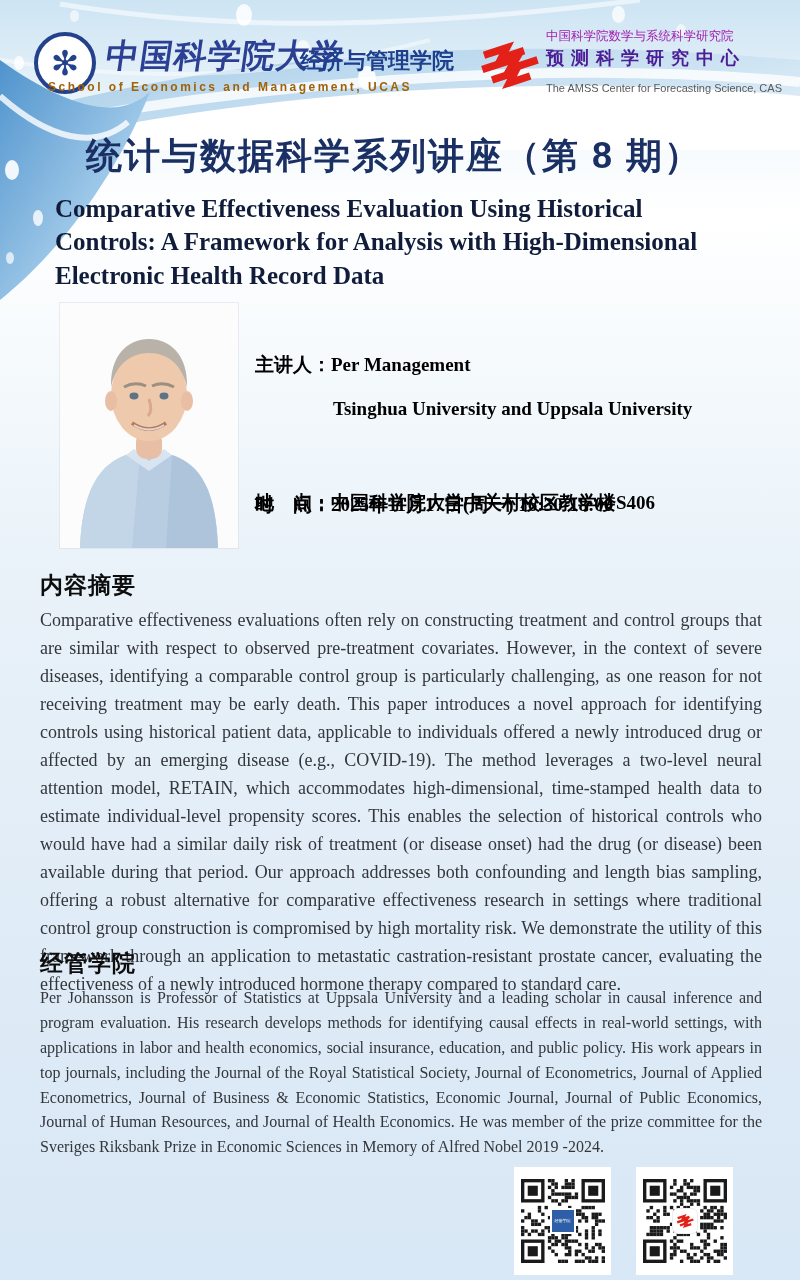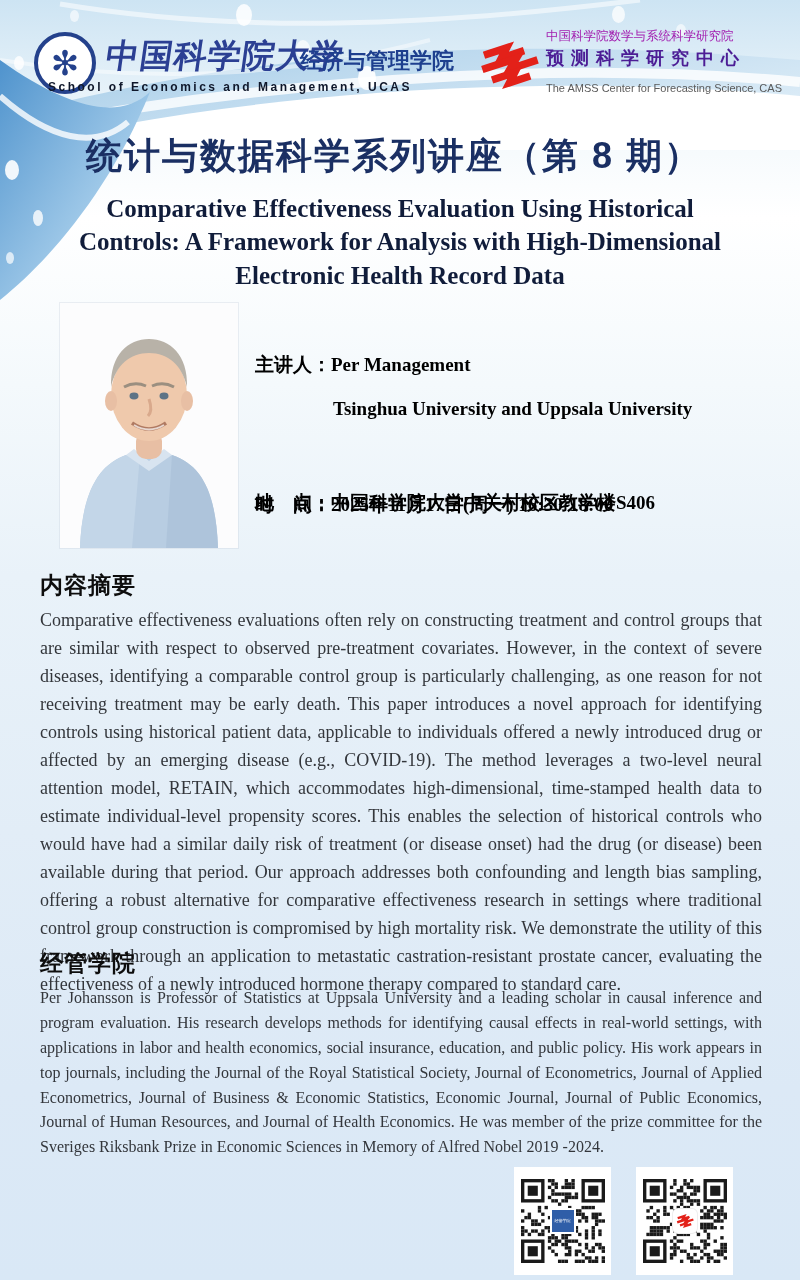--- a/index.html
+++ b/index.html
@@ -18,32 +18,32 @@
   .emblem{position:absolute;left:4px;top:4px;width:62px;height:62px;border-radius:50%;
     background:#ffffff;border:4px solid #24418c;box-sizing:border-box;
     display:flex;align-items:center;justify-content:center;}
   .emblem span{color:#24418c;font-size:34px;line-height:1;}
   .logo-left .callig{position:absolute;left:76px;top:6px;font-size:33px;font-weight:bold;
     font-family:"DejaVu Serif","Liberation Serif",serif;color:#2b3f93;
     transform:skewX(-8deg);letter-spacing:1px;white-space:nowrap;}
   .logo-left .school-cn{position:absolute;left:250px;top:18px;font-size:22px;font-weight:bold;
     color:#1e3f8e;white-space:nowrap;margin-left:20px;}
   .logo-left .school-en{position:absolute;left:18px;top:52px;font-size:12px;font-weight:bold;
-    color:#0f172a;letter-spacing:2.5px;white-space:nowrap;}
+    color:#a16207;letter-spacing:2.5px;white-space:nowrap;}
   
   .logo-right{position:absolute;left:478px;top:26px;width:310px;height:84px;}
   .amss-mark{position:absolute;left:0;top:8px;width:62px;height:62px;}
   .logo-right .l1{position:absolute;left:68px;top:2px;font-size:12.5px;color:#a21caf;white-space:nowrap;}
   .logo-right .l2{position:absolute;left:68px;top:20px;font-size:18px;font-weight:bold;color:#4c1d95;
     letter-spacing:7px;white-space:nowrap;font-family:"Liberation Serif",serif;text-align:right;}
   .logo-right .l3{position:absolute;left:68px;top:56px;font-size:11px;color:#5a5a5a;white-space:nowrap;}
   
   .series-title{position:absolute;left:0;top:132px;width:788px;text-align:center;
     font-size:36px;font-weight:bold;color:#1a2f63;letter-spacing:2px;}
-  .talk-title{position:absolute;left:55px;top:192px;width:690px;text-align:center;
+  .talk-title{position:absolute;left:55px;top:192px;width:690px;
     font-family:"Liberation Serif",serif;font-weight:bold;font-size:25px;line-height:1.33;
     color:#101c3a;}
   
   .photo{position:absolute;left:60px;top:303px;width:178px;height:245px;background:#fdfdfd;
     overflow:hidden;box-shadow:0 0 0 1px rgba(200,210,220,.35);}
   .info{position:absolute;left:255px;top:340px;width:520px;
     font-family:"Liberation Serif",serif;color:#000;}
   .info-row{position:absolute;left:0;white-space:nowrap;font-size:19px;font-weight:bold;}
   .info-row .lbl{font-family:Liberation Serif, serif;font-weight:bold;}
   .row-speaker{top:12px;}

